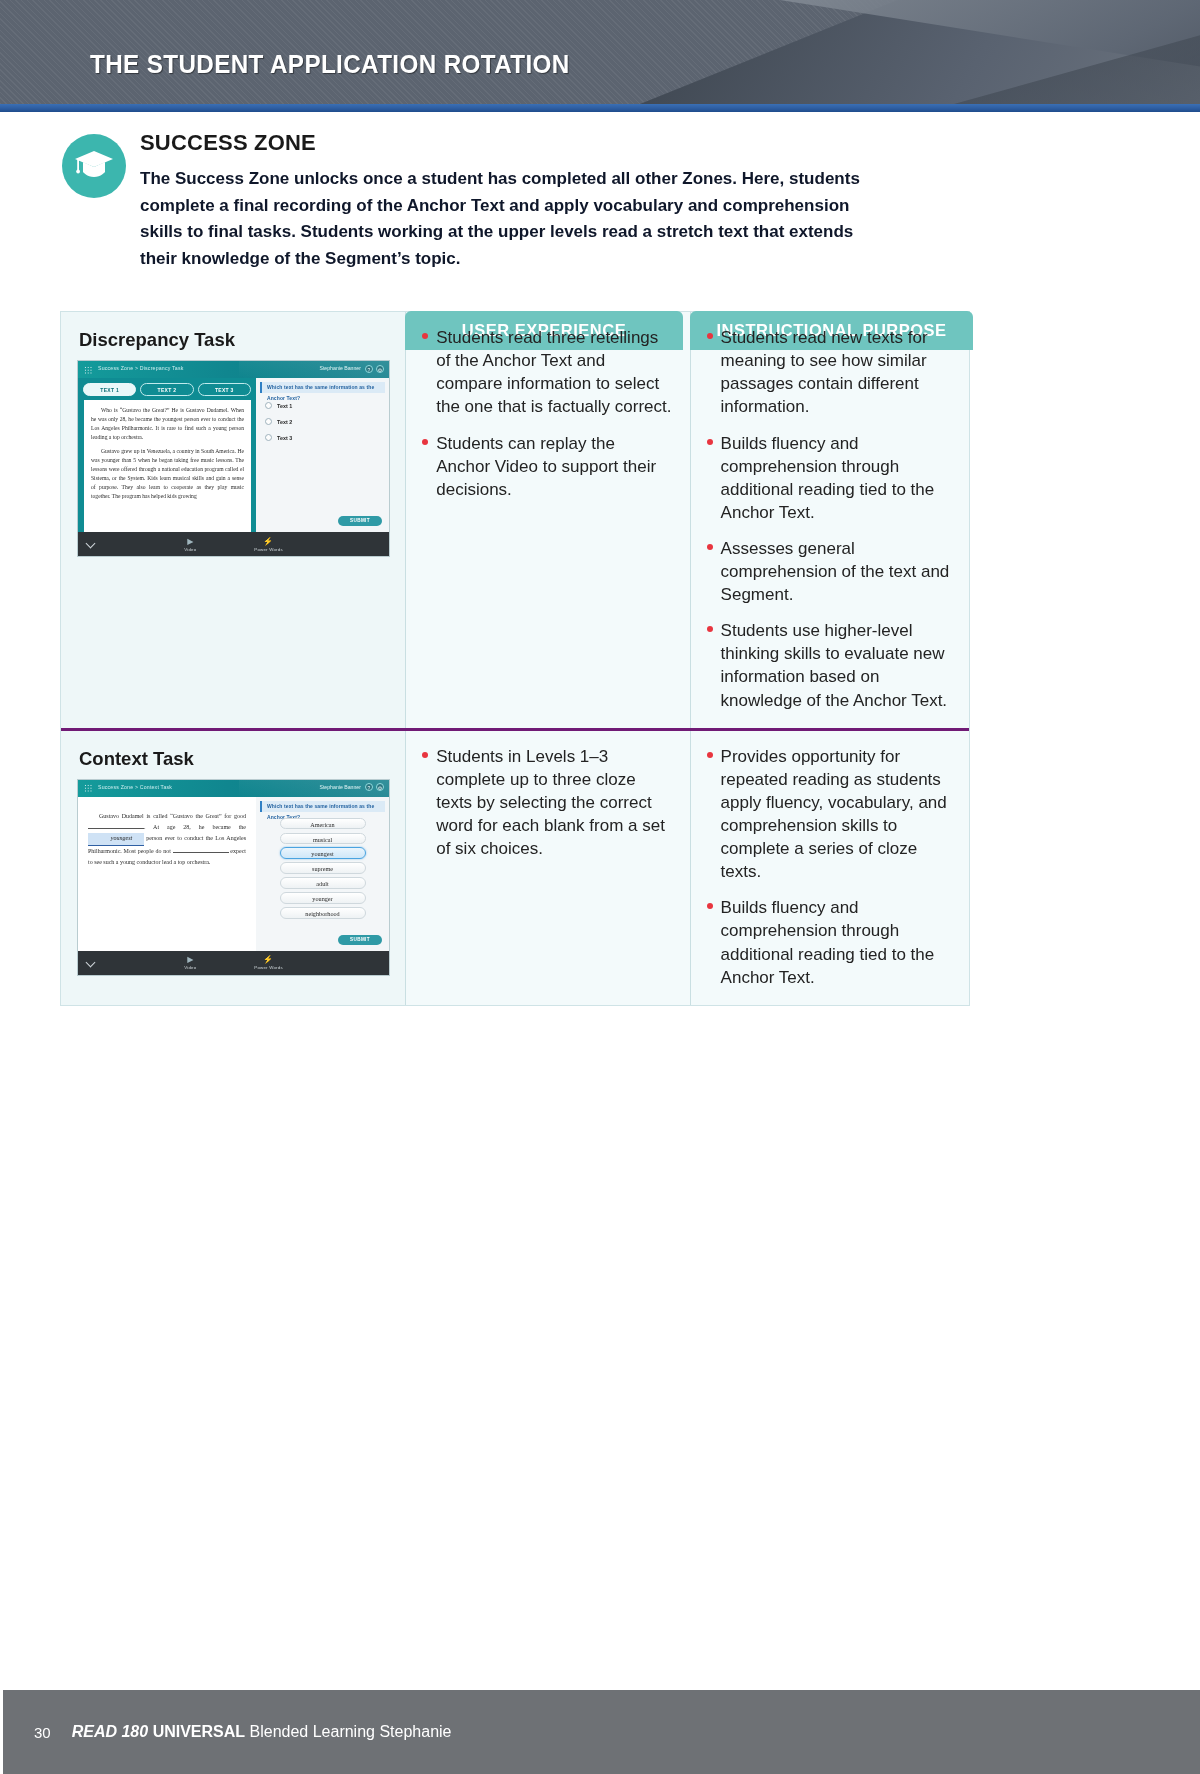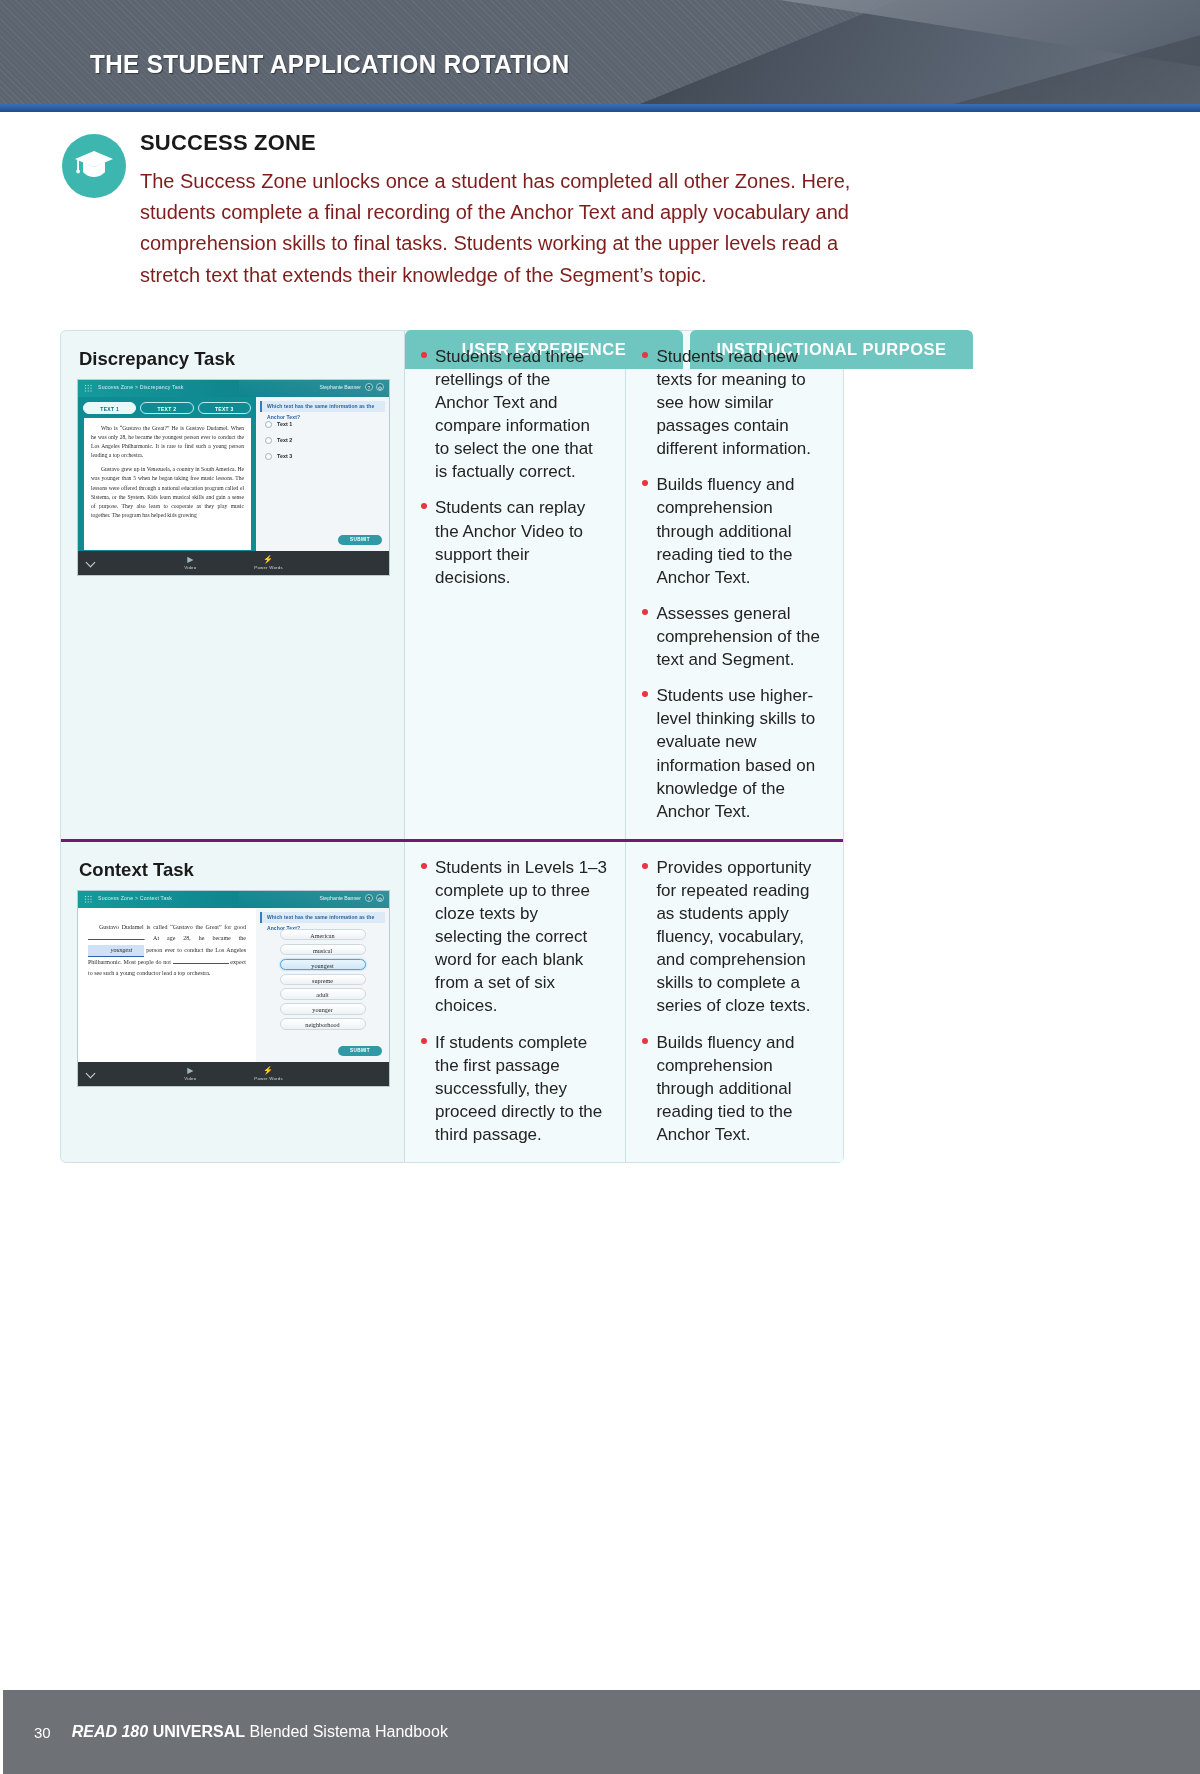--- a/index.html
+++ b/index.html
@@ -64,46 +64,47 @@
     width: 64px; height: 64px; border-radius: 50%;
     background: #3cb6ae;
   }
   .zone-icon svg { position: absolute; left: 12px; top: 15px; }
   .intro-body { margin-left: 78px; }
   .zone-title {
     font-size: 22px; font-weight: bold; color: #1a1a1a;
     letter-spacing: 0.2px; margin: 14px 0 10px 0;
   }
   .zone-desc {
-    font-size: 20px; line-height: 1.56; color: #7f1d1d;
+    font-size: 17px; line-height: 1.56; color: #0f172a;
     max-width: 730px;
+    font-weight: bold;
   }
 
   
   .table-wrap { position: relative; margin-top: 24px; padding: 0 60px 0 0; }
   .col-headers {
     position: absolute; left: 405px; top: 0;
     display: flex; gap: 7px;
   }
   .col-header {
     height: 39px; line-height: 39px;
     border-radius: 6px 6px 0 0;
     background: #6fc5bf;
     color: #ffffff; font-size: 16.5px; font-weight: bold;
     letter-spacing: 0.5px; text-align: center;
   }
   .col-header.ux { width: 278px; }
   .col-header.ip { width: 283px; }
 
   .table {
     margin: 39px 0 0 60px;
-    width: 784px;
+    width: 910px;
     background: #eef7f8;
     border: 1px solid #cfe3e6;
-    border-radius: 6px;
+    border-radius: 0;
     display: flex; flex-direction: column;
   }
   .trow { display: flex; }
   .trow + .trow { border-top: 3px solid #701a75; }
   .cell-shot { width: 345px; padding: 17px 14px 16px 16px; }
   .cell-bul {
     width: 285px; padding: 14px 18px 16px 14px;
     border-left: 1px solid #c9dfe2;
     background: #f3fafb;
   }
@@ -437,35 +438,34 @@
               <div class="gl">⚡</div>
               <div class="cap">Power Words</div>
             </div>
           </div>
         </div>
       </div>
 
       <div class="cell-bul">
         <ul class="bullets">
           <li>Students in Levels 1–3 complete up to three cloze texts by selecting the correct word for each blank from a set of six choices.</li>
-          <li>If students complete the first passage successfully, they proceed directly to the third passage.</li>
         </ul>
       </div>
 
       <div class="cell-bul last">
         <ul class="bullets">
           <li>Provides opportunity for repeated reading as students apply fluency, vocabulary, and comprehension skills to complete a series of cloze texts.</li>
           <li>Builds fluency and comprehension through additional reading tied to the Anchor Text.</li>
         </ul>
       </div>
     </div>
 
   </div>
 </div>
 
 <div class="page-footer">
   <span class="pg-num">30</span>
   <span class="pg-text">
     <span class="ital">READ 180</span>
     <b>UNIVERSAL</b>
-    <span>Blended Sistema Handbook</span>
+    <span>Blended Learning Stephanie</span>
   </span>
 </div>
 
 </body></html>

